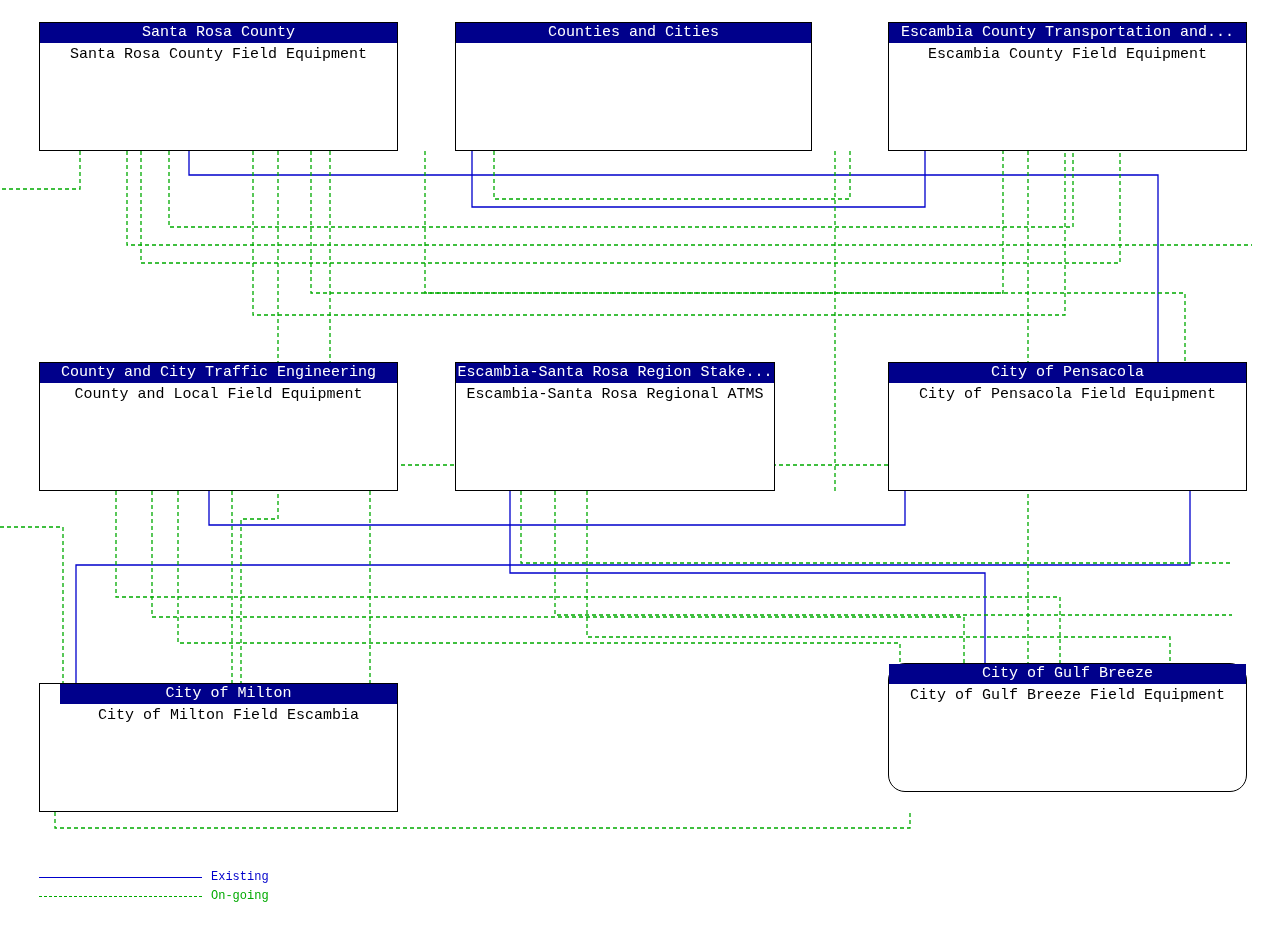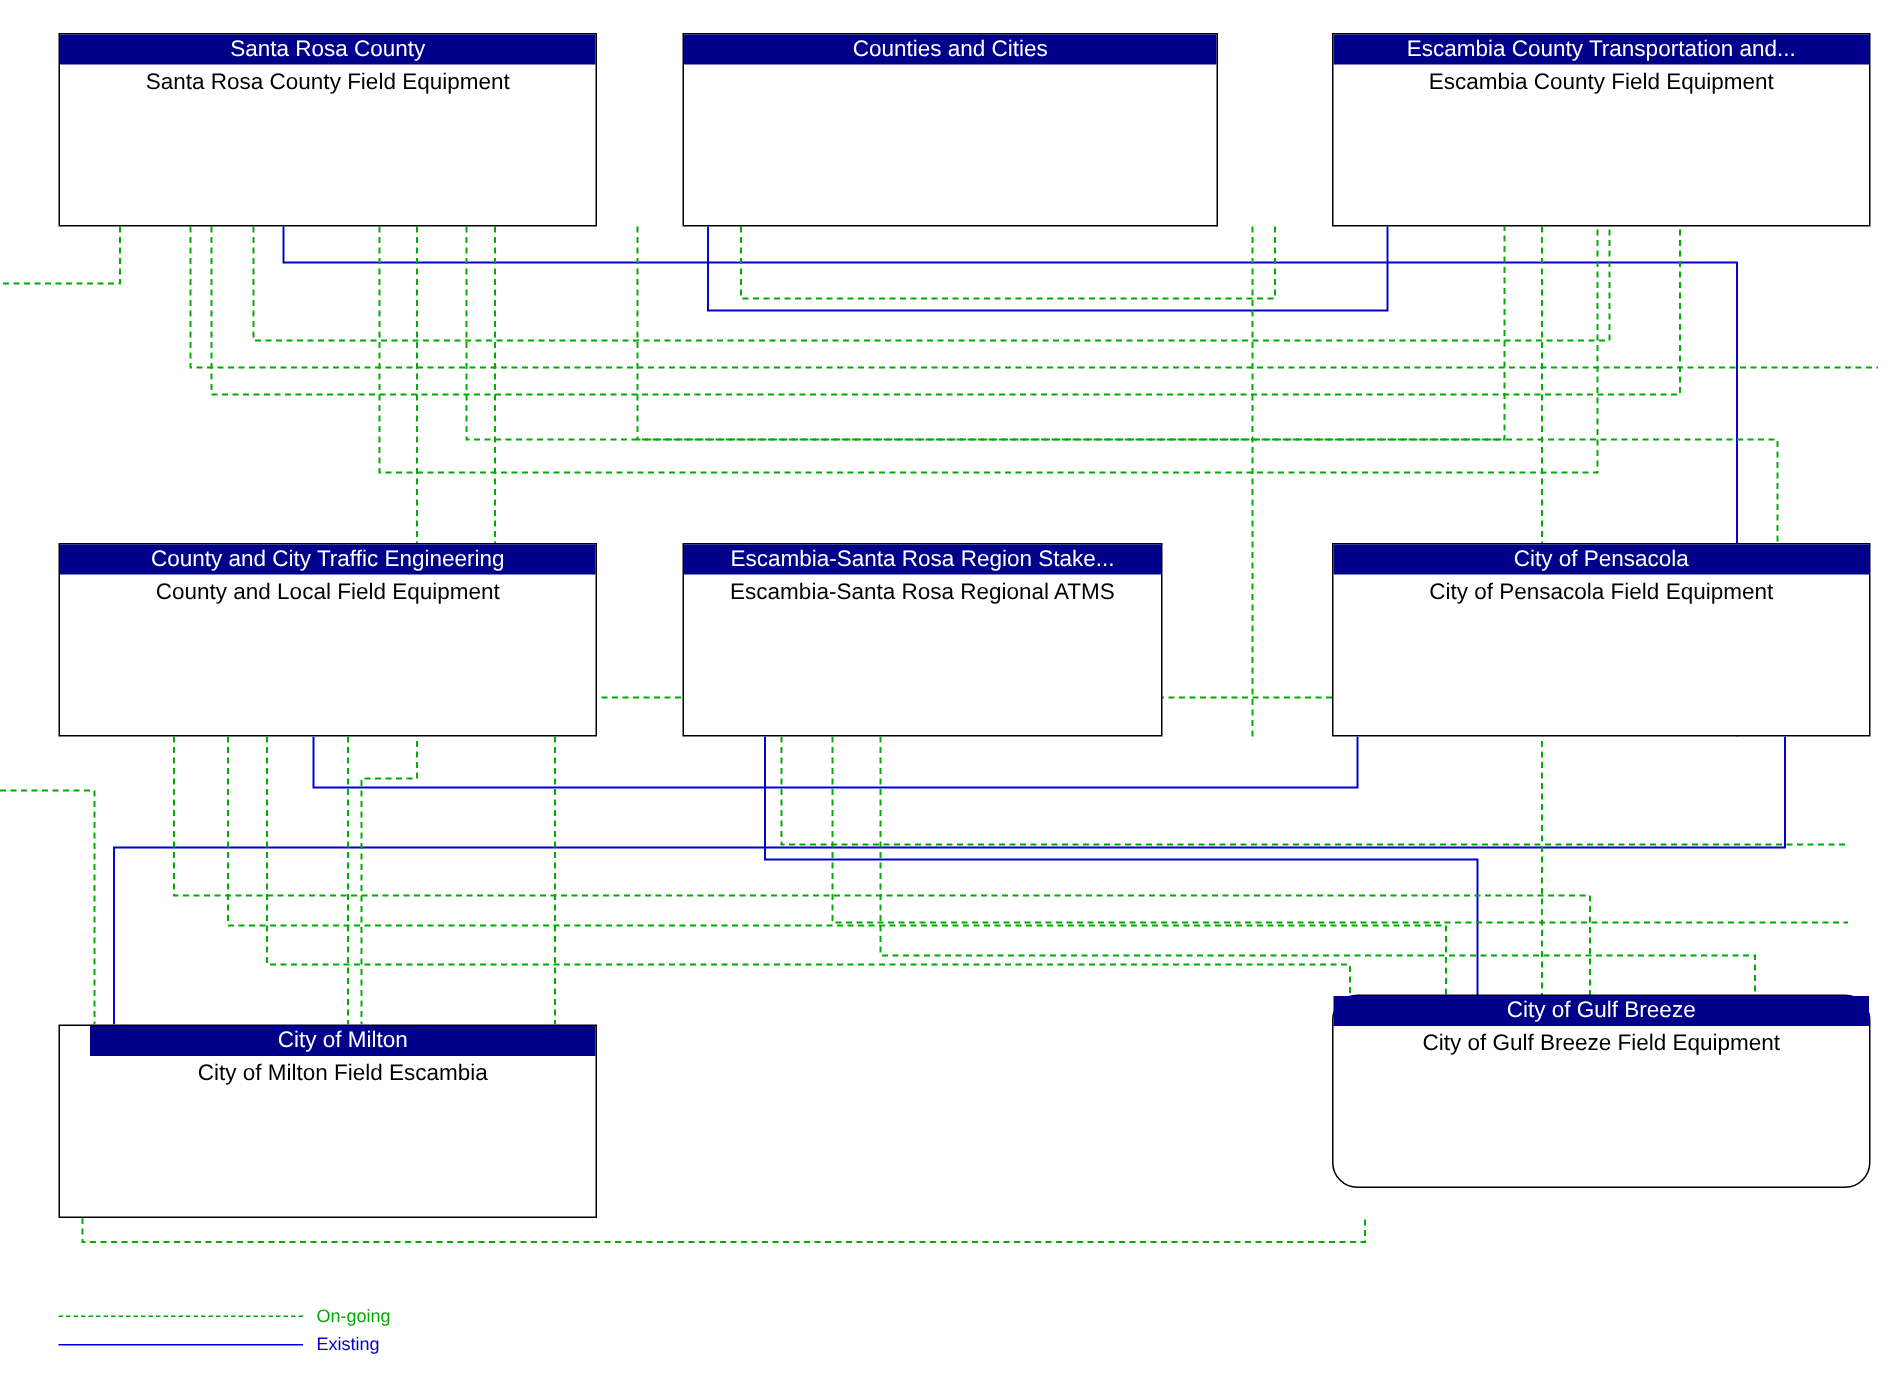--- a/index.html
+++ b/index.html
@@ -5,21 +5,21 @@
   html, body {
     margin: 0;
     padding: 0;
     background: #ffffff;
   }
   #canvas {
     position: relative;
     width: 1263px;
     height: 925px;
     background: #ffffff;
-    font-family: Liberation Sans, sans-serif;
+    font-family: Liberation Mono, monospace;
     overflow: hidden;
   }
   #wires {
     position: absolute;
     left: 0;
     top: 0;
     width: 1263px;
     height: 925px;
     pointer-events: none;
   }
@@ -154,22 +154,22 @@
         <div class="node-body">City of Milton Field Escambia</div>
       </div>
       <div class="node" style="left: 888px; top: 663px; width: 359px; height: 129px; border-radius: 17px;">
         <div class="node-header">City of Gulf Breeze</div>
         <div class="node-body">City of Gulf Breeze Field Equipment</div>
       </div>
     </div>
 
   <div id="legend">
     <div class="legend-row">
+      <div class="legend-line existing"></div>
+      <div class="legend-label existing">Existing</div>
+    </div>
+    <div class="legend-row">
       <div class="legend-line ongoing"></div>
       <div class="legend-label ongoing">On-going</div>
-    </div>
-    <div class="legend-row">
-      <div class="legend-line existing"></div>
-      <div class="legend-label existing">Existing</div>
     </div>
   </div>
 
 </div>
 
 </body></html>

